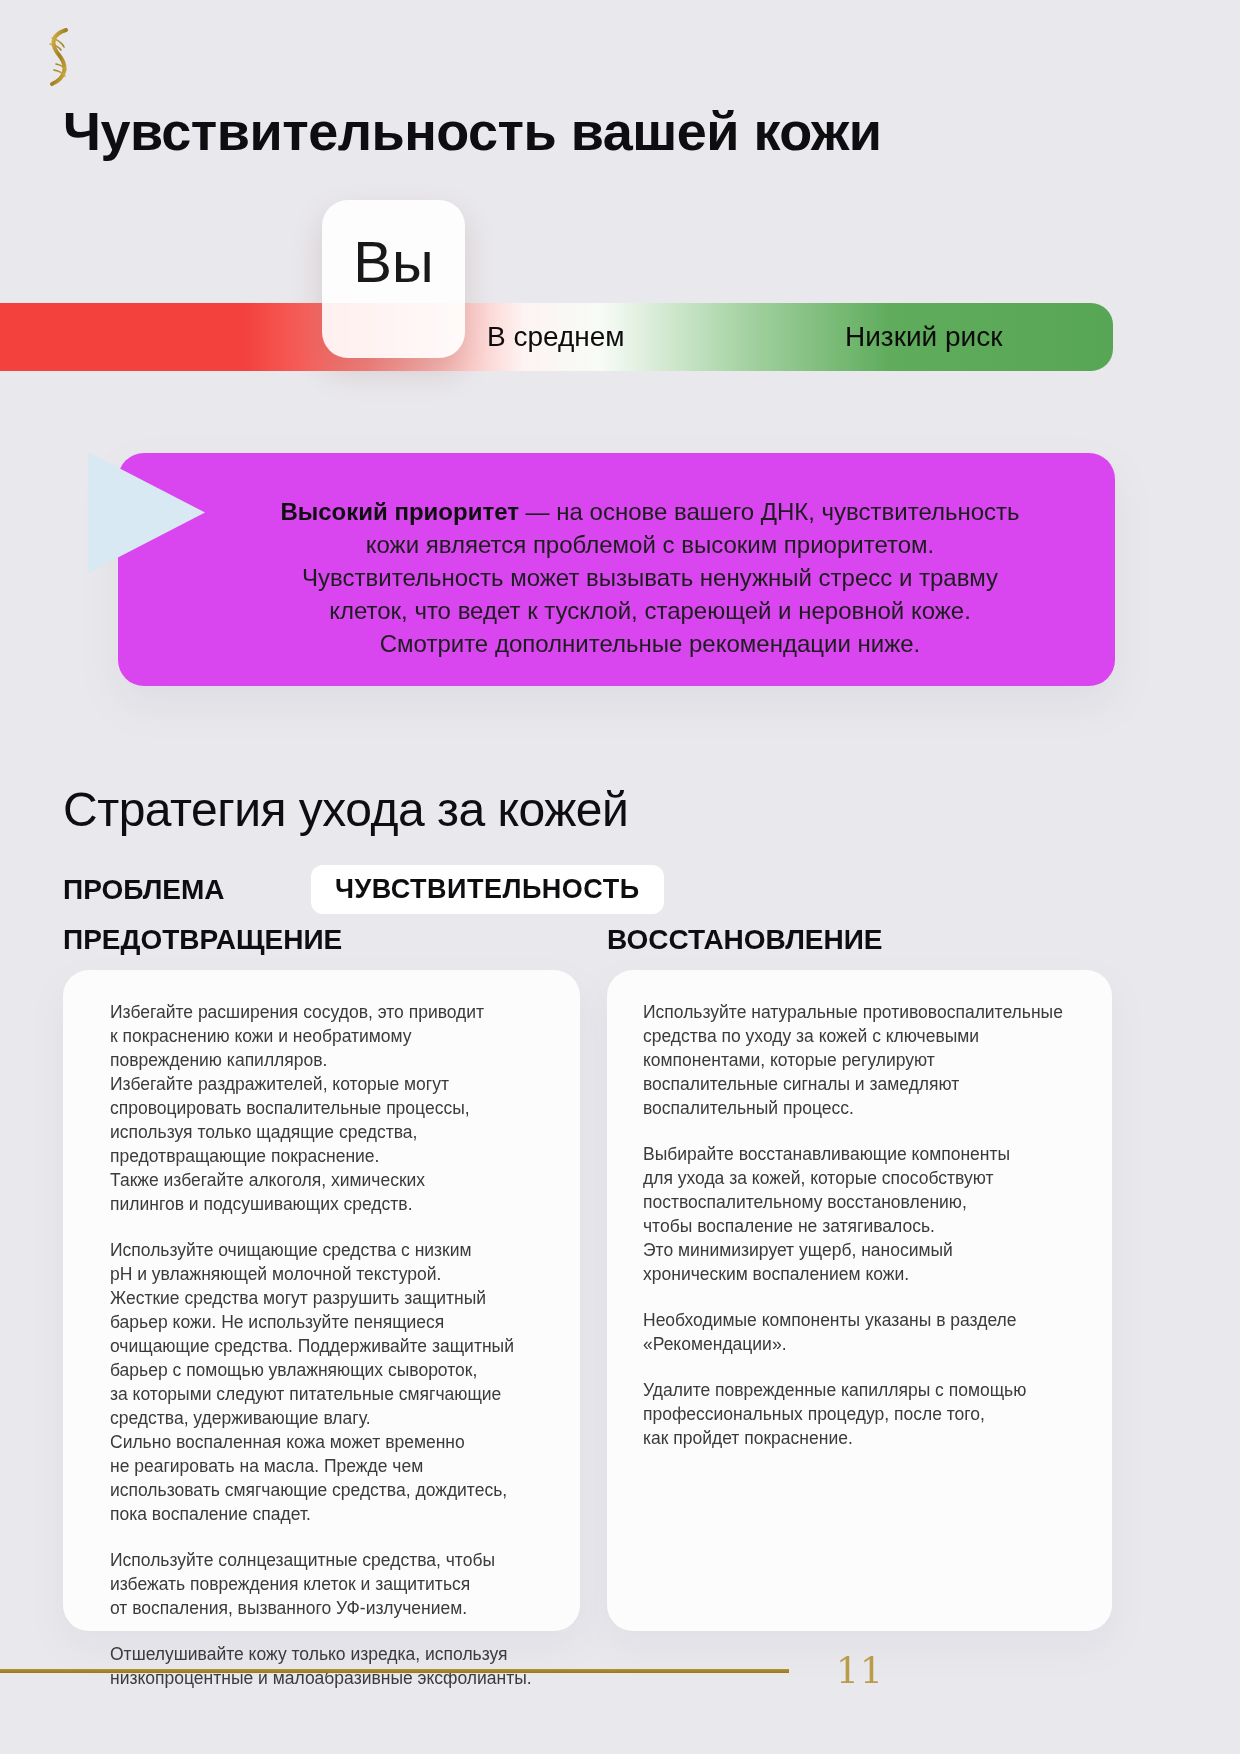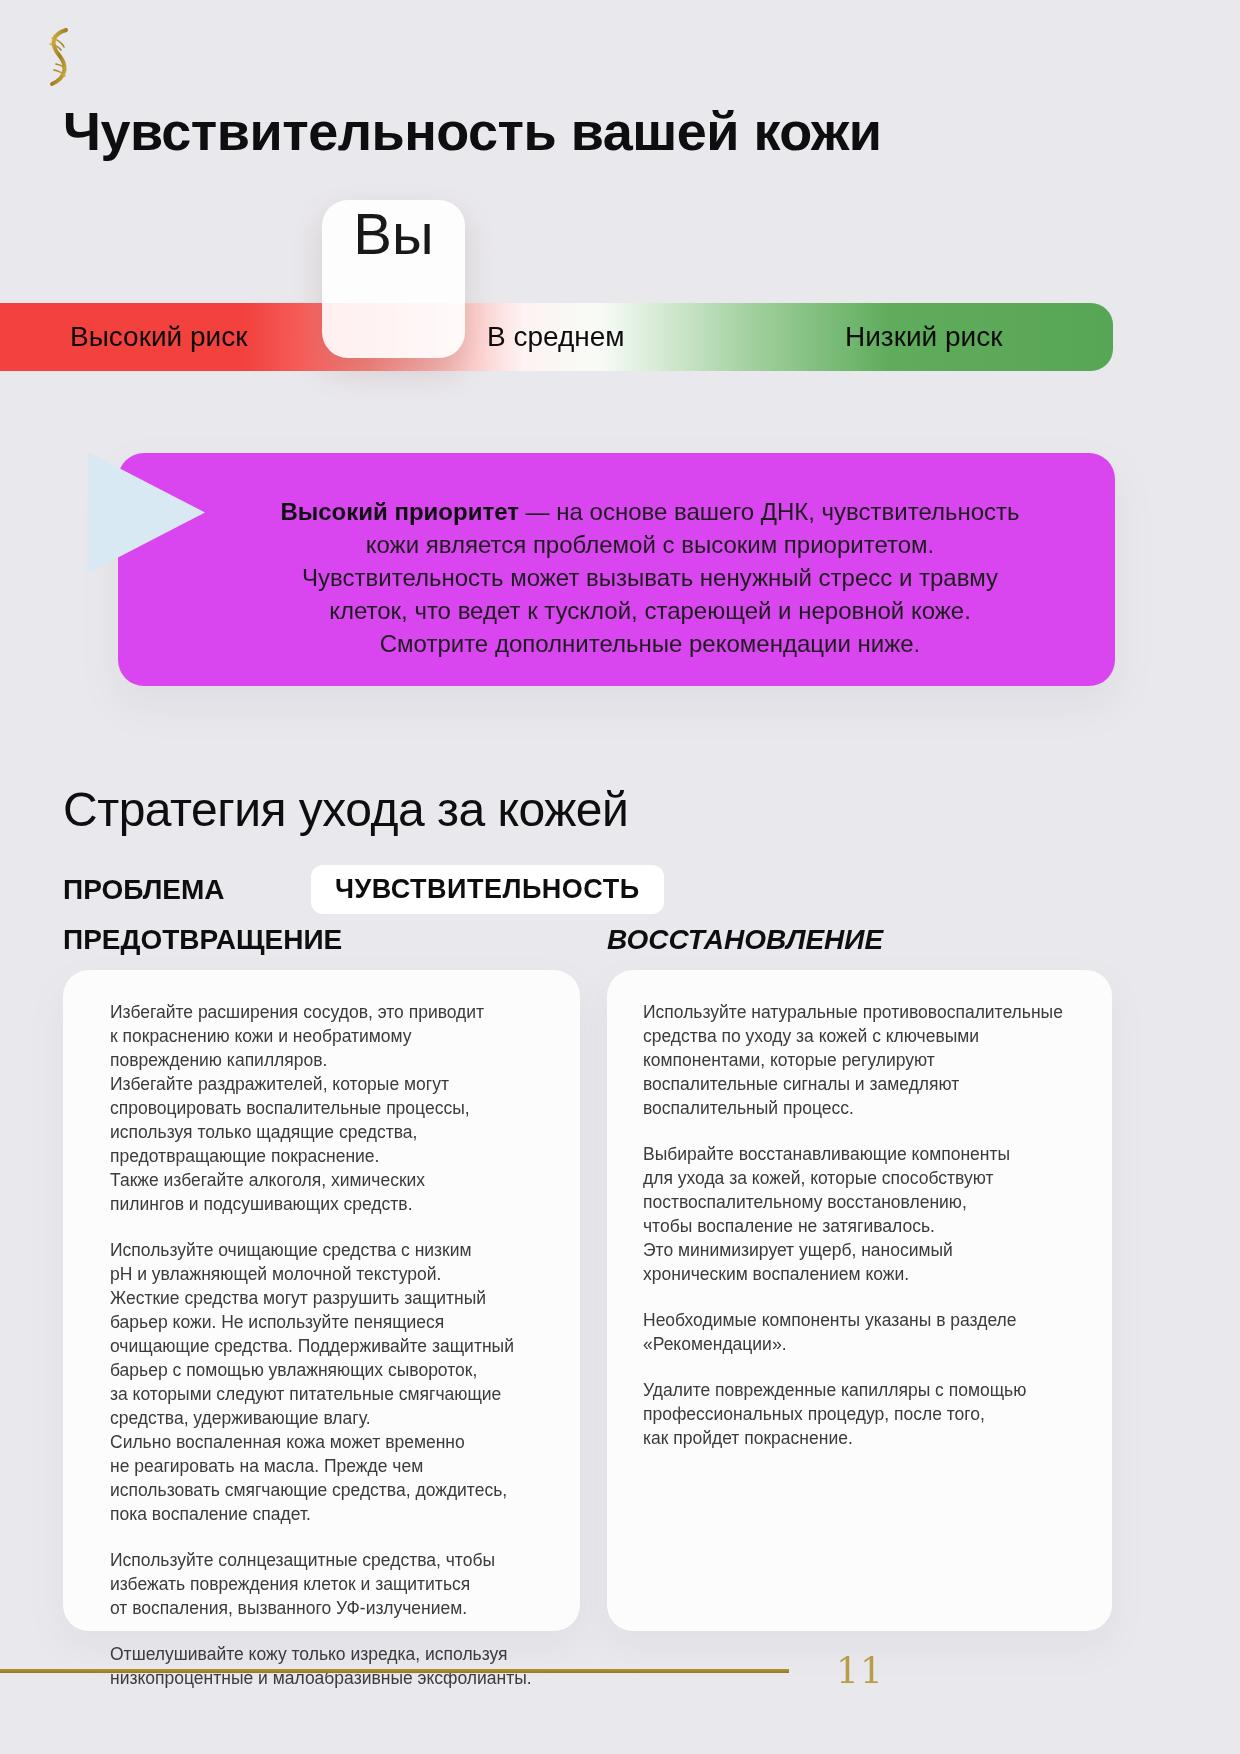--- a/index.html
+++ b/index.html
@@ -28,21 +28,21 @@
     font-size:28px;color:#0c0c0c;white-space:nowrap;
   }
   .risk-label.high{left:70px;}
   .risk-label.mid{left:487px;}
   .risk-label.low{left:845px;}
   .you-marker{
     position:absolute;left:322px;top:200px;width:143px;height:158px;
     border-radius:26px;background:rgba(255,255,255,0.90);
     box-shadow:0 14px 30px rgba(140,100,100,0.22);
     display:flex;justify-content:center;align-items:flex-start;
-    padding-top:0;box-sizing:border-box;z-index:2;
+    padding-top:28px;box-sizing:border-box;z-index:2;
     font-size:58px;color:#19191b;
   }
   
   .callout-card{
     position:absolute;left:118px;top:453px;width:997px;height:233px;
     background:#d946ef;border-radius:26px;box-sizing:border-box;
     box-shadow:0 18px 40px rgba(130,130,160,0.10);
     padding:42px 40px 0 107px;
     font-size:24px;line-height:33px;color:#1d1d1f;
     white-space:pre-line;
@@ -62,21 +62,21 @@
     font-size:48px;font-weight:400;letter-spacing:-0.5px;color:#0e0e10;
   }
   .problem-row{position:absolute;left:63px;top:865px;display:flex;align-items:center;gap:11px;}
   .problem-label{font-size:28px;font-weight:800;color:#0e0e10;width:237px;}
   .problem-badge{
     background:#ffffff;border-radius:12px;padding:9px 24px;
     font-size:27px;font-weight:800;color:#0e0e10;letter-spacing:0.5px;
   }
   .col-head{position:absolute;top:924px;font-size:28px;font-weight:800;color:#0e0e10;}
   .col-head.prevention{left:63px;}
-  .col-head.restoration{left:607px;font-style:italic;}
+  .col-head.restoration{left:607px;}
   .strategy-card{
     position:absolute;top:970px;height:661px;box-sizing:border-box;
     background:#fcfcfd;border-radius:26px;
     box-shadow:0 16px 36px rgba(130,130,160,0.08);
     font-size:17.5px;line-height:24px;color:#3b3b3d;
   }
   .strategy-card.prevention{left:63px;width:517px;padding:30px 18px 0 47px;}
   .strategy-card.restoration{left:607px;width:505px;padding:30px 18px 0 36px;}
   .strategy-card p{margin:0 0 22px 0;white-space:pre-line;}
   
@@ -105,21 +105,20 @@
         </linearGradient>
       </defs>
       <path d="M24,2 C10,6 8,16 17,27 C26,38 24,50 10,56" fill="none" stroke="url(#gold)" stroke-width="4" stroke-linecap="round"></path>
       <path d="M10,10 C16,12 20,15 22,19 M8,16 C13,17 17,19 19,22 M14,36 C19,37 22,39 24,42 M12,42 C17,43 21,45 23,48" fill="none" stroke="url(#gold)" stroke-width="1.6" stroke-linecap="round"></path>
     </svg>
   </div>
 
   <h1 class="page-title">Чувствительность вашей кожи</h1>
 
   <div class="risk-bar">
-    <span class="risk-label high">Высокий риск</span>
     <span class="risk-label mid">В среднем</span>
     <span class="risk-label low">Низкий риск</span>
   </div>
   <div class="you-marker">
     <span>Вы</span>
   </div>
 
   <div class="callout-arrow"></div>
   <div class="callout-card"><b>Высокий приоритет</b><span> — на основе вашего ДНК, чувствительность
 кожи является проблемой с высоким приоритетом.

